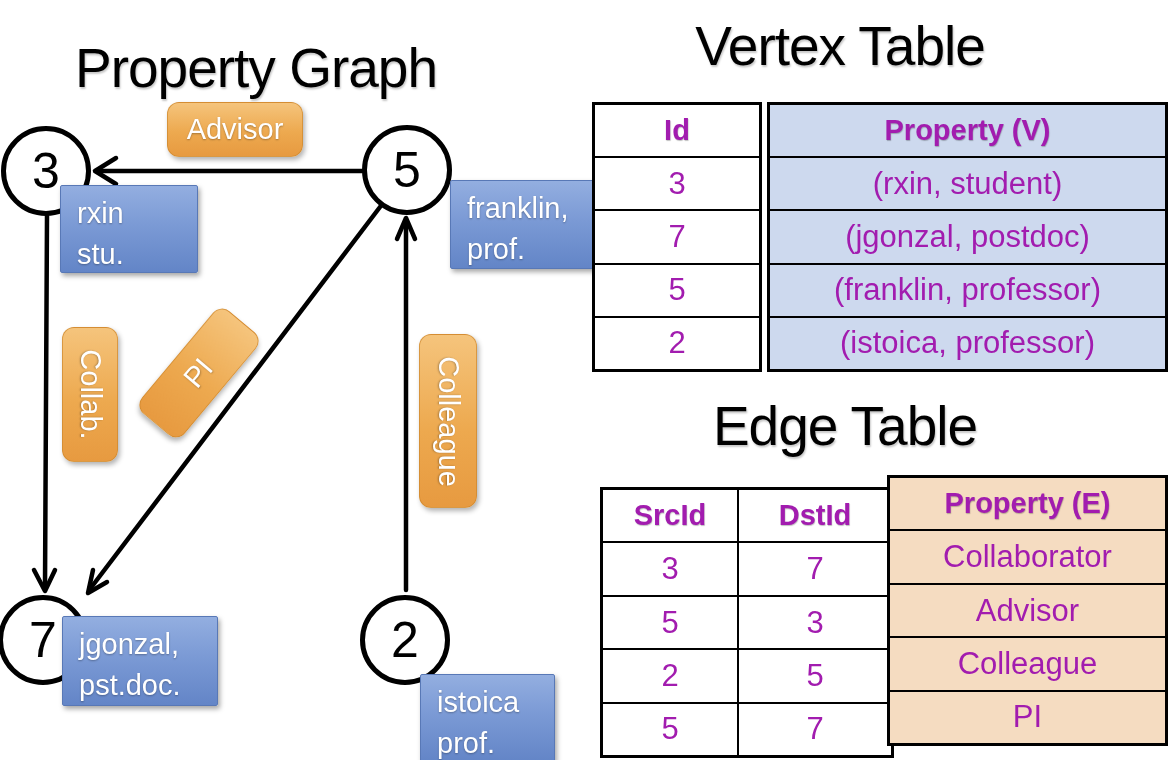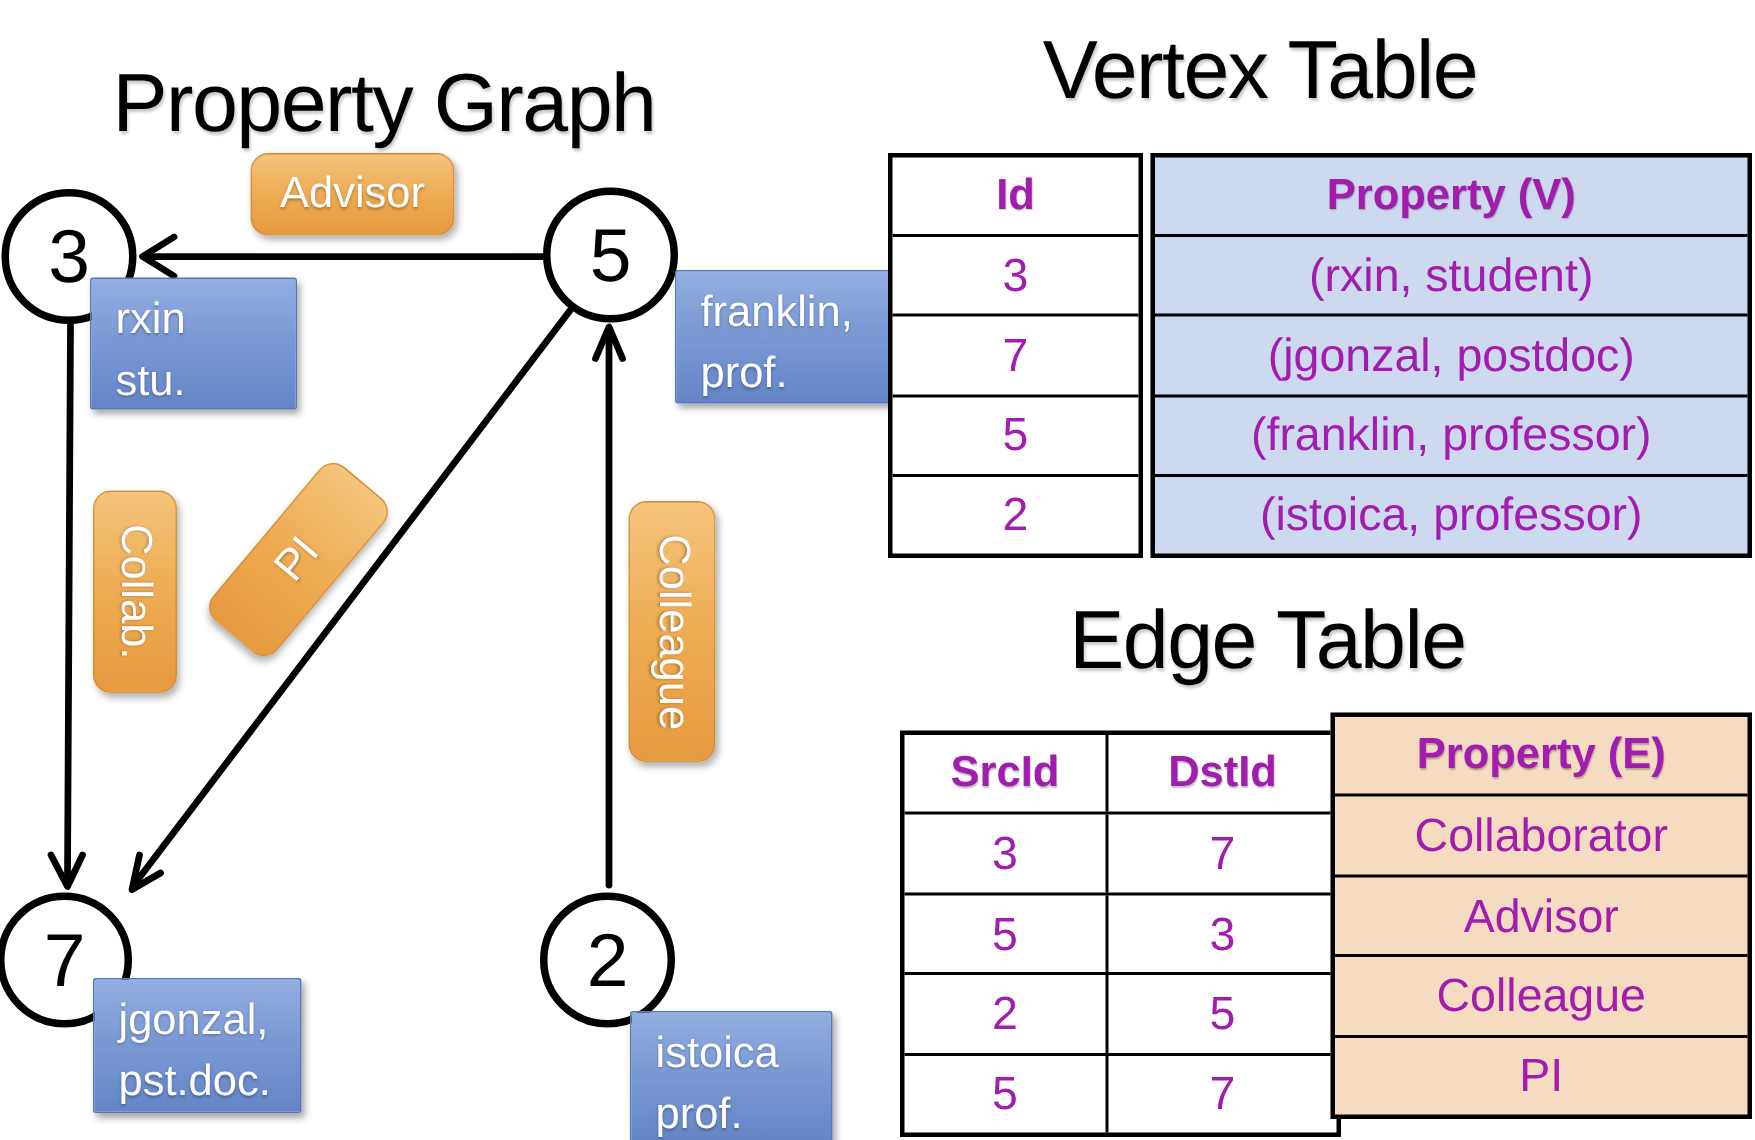--- a/index.html
+++ b/index.html
@@ -25,21 +25,21 @@
   #node-7{left:-2px;top:595px;}
   #node-2{left:360px;top:595px;}
 
   .vbox{position:absolute;box-sizing:border-box;border-radius:2px;
         background:linear-gradient(180deg,#93aee0 0%,#7b9ad5 45%,#6385c7 100%);
         border:1px solid #5878b6;box-shadow:2px 3px 5px rgba(0,0,0,0.35);
         color:#fff;font-size:29px;line-height:41px;padding:7px 0 0 16px;
         text-shadow:0 1px 2px rgba(0,0,0,0.3);}
   #vbox-rxin{left:60px;top:185px;width:138px;height:88px;}
   #vbox-franklin{left:422px;top:180px;width:161px;height:89px;margin-left:28px;}
-  #vbox-jgonzal{left:62px;top:652px;width:139px;height:90px;}
+  #vbox-jgonzal{left:62px;top:616px;width:156px;height:90px;}
   #vbox-istoica{left:420px;top:650px;width:135px;height:88px;margin-top:24px;}
 
   .pill{position:absolute;box-sizing:border-box;border-radius:12px;
         background:linear-gradient(180deg,#f5c47c 0%,#eda94f 55%,#e79a40 100%);
         border:1px solid rgba(205,135,45,0.7);box-shadow:2px 3px 5px rgba(0,0,0,0.3);
         color:#fff;display:flex;align-items:center;justify-content:center;
         font-size:29px;text-shadow:0 1px 2px rgba(0,0,0,0.3);}
   #pill-advisor{left:167px;top:102px;width:136px;height:55px;}
   #pill-collab{left:62px;top:327px;width:56px;height:135px;}
   #pill-pi{left:171px;top:306px;width:56px;height:134px;transform:rotate(40deg);}

